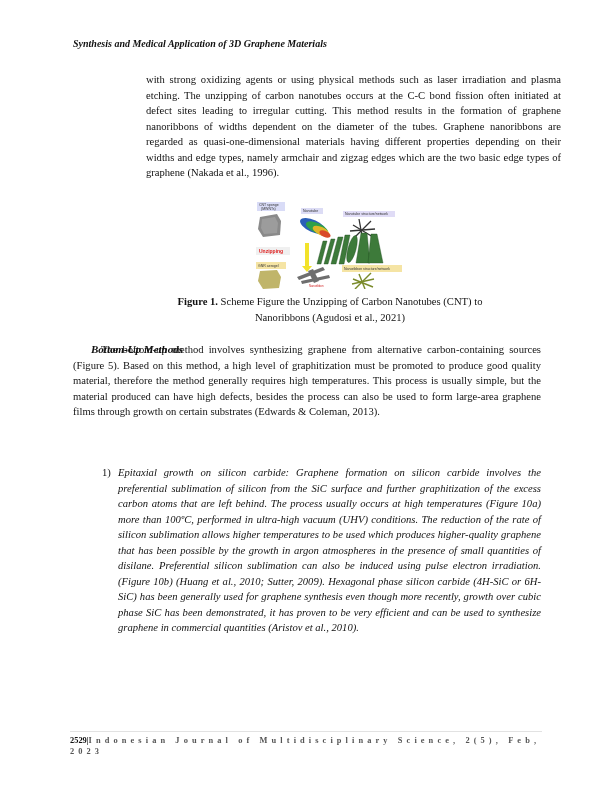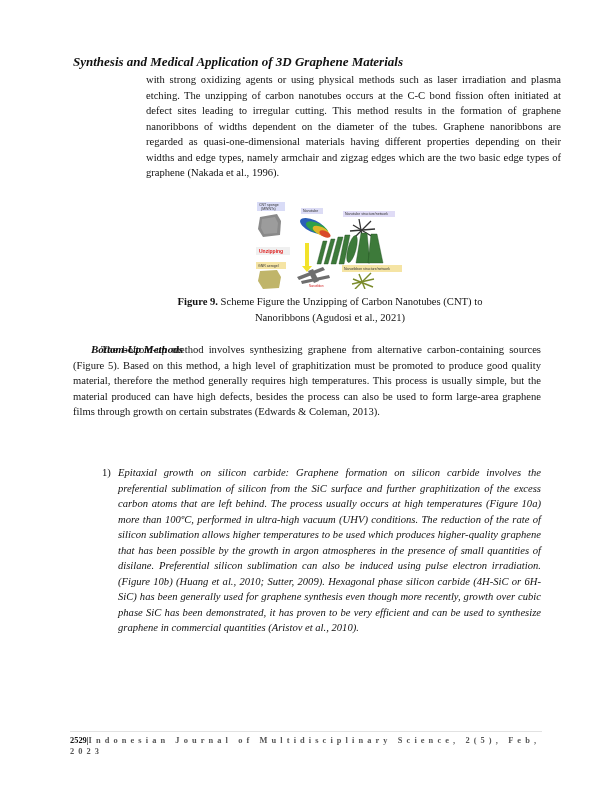--- a/index.html
+++ b/index.html
@@ -1,18 +1,18 @@
 <!DOCTYPE html>
 <html><head>
 <meta charset="utf-8">
 <style>
   html, body { margin: 0; padding: 0; background: #ffffff; }
   body { width: 612px; height: 792px; position: relative; overflow: hidden;
          font-family: "Liberation Serif", "DejaVu Serif", serif; color: #111; }
-  .running-head { position: absolute; left: 73px; top: 54px; font-size: 13px;
+  .running-head { position: absolute; left: 73px; top: 38px; font-size: 10px;
                   font-weight: bold; font-style: italic; }
   .para { position: absolute; font-size: 10.6px; line-height: 15.5px; text-align: justify;
           text-align-last: left; }
   .p1 { left: 126px; top: 72px; width: 415px; margin-left: 20px; }
   .figure { position: absolute; left: 253px; top: 199px; width: 155px; height: 90px; }
   .caption { position: absolute; left: 140px; top: 294px; width: 380px; text-align: center;
              font-size: 10.6px; line-height: 15.5px; }
   .caption b { font-weight: bold; }
   .section-head { position: absolute; left: 91px; top: 343px; font-size: 11px;
                   font-weight: bold; font-style: italic; text-align: right; }
@@ -95,21 +95,21 @@
 
   <g stroke="#7a8a2a" stroke-width="1.4">
     <line x1="102" y1="90" x2="118" y2="74"></line>
     <line x1="100" y1="80" x2="120" y2="88"></line>
     <line x1="106" y1="75" x2="112" y2="90"></line>
     <line x1="99" y1="85" x2="121" y2="80"></line>
   </g>
 </svg>
 
 <div class="caption">
-  <b>Figure 9.</b><span> Scheme Figure the Unzipping of Carbon Nanotubes (CNT) to</span><br>
+  <b>Figure 1.</b><span> Scheme Figure the Unzipping of Carbon Nanotubes (CNT) to</span><br>
   <span>Nanoribbons (Agudosi et al., 2021)</span>
 </div>
 
 <div class="section-head">Bottom-Up Methods</div>
 
 <div class="para p2">The bottom-up method involves synthesizing graphene from alternative carbon-containing sources (Figure 5). Based on this method, a high level of graphitization must be promoted to produce good quality material, therefore the method generally requires high temperatures. This process is usually simple, but the material produced can have high defects, besides the process can also be used to form large-area graphene films through growth on certain substrates (Edwards &amp; Coleman, 2013).</div>
 
 <div class="list-num">1)</div>
 <div class="para p3">Epitaxial growth on silicon carbide: Graphene formation on silicon carbide involves the preferential sublimation of silicon from the SiC surface and further graphitization of the excess carbon atoms that are left behind. The process usually occurs at high temperatures (Figure 10a) more than 100ºC, performed in ultra-high vacuum (UHV) conditions. The reduction of the rate of silicon sublimation allows higher temperatures to be used which produces higher-quality graphene that has been possible by the growth in argon atmospheres in the presence of small quantities of disilane. Preferential silicon sublimation can also be induced using pulse electron irradiation. (Figure 10b) (Huang et al., 2010; Sutter, 2009). Hexagonal phase silicon carbide (4H-SiC or 6H-SiC) has been generally used for graphene synthesis even though more recently, growth over cubic phase SiC has been demonstrated, it has proven to be very efficient and can be used to synthesize graphene in commercial quantities (Aristov et al., 2010).</div>
 

